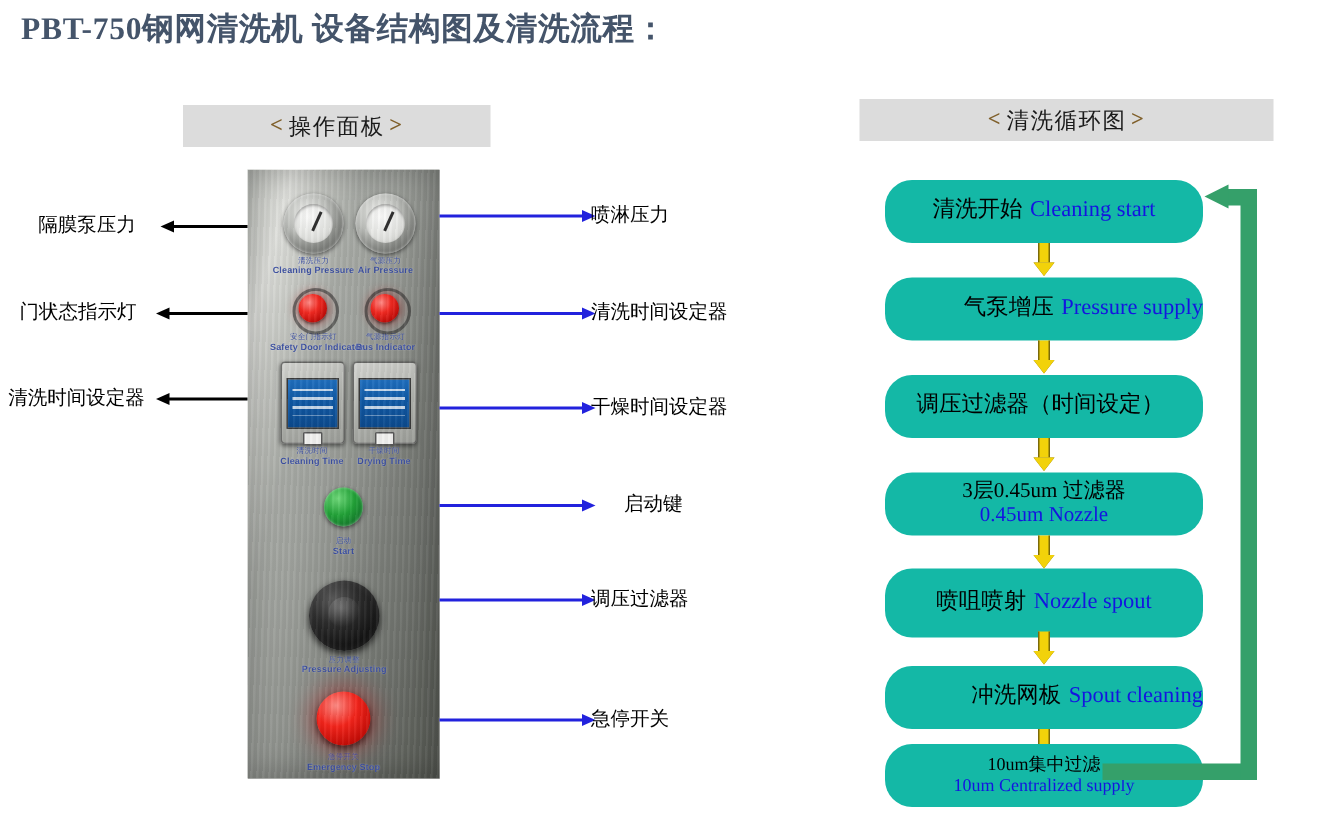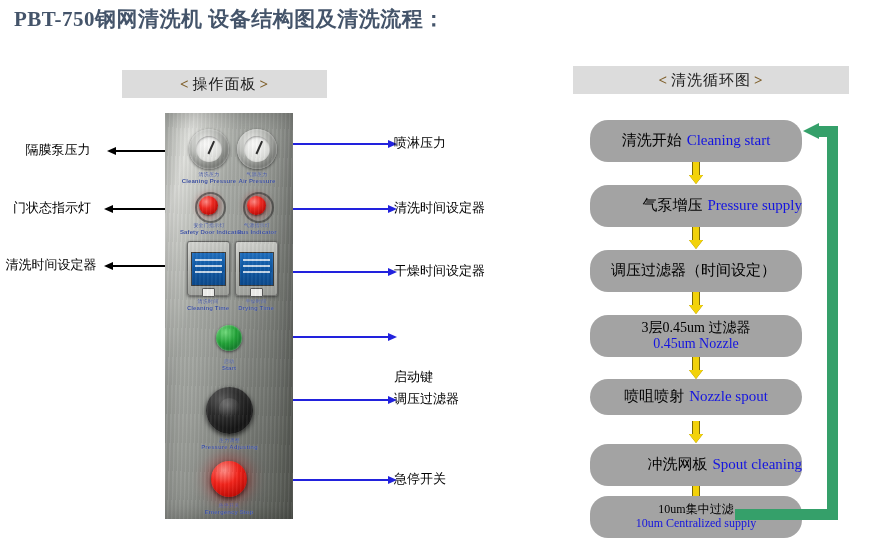--- a/index.html
+++ b/index.html
@@ -228,21 +228,21 @@
     border-top: 4.5px solid transparent;
     border-bottom: 4.5px solid transparent;
     border-left: 9px solid #2222dd;
   }
 
   
   .flow-box {
     position: absolute;
     left: 590px;
     width: 212px;
-    background: #a3a3a3;
+    background: #14b8a6;
     border-radius: 18px;
     display: flex;
     flex-direction: column;
     align-items: center;
     justify-content: center;
     font-family: "Liberation Serif", "DejaVu Serif", serif;
     color: #000000;
     text-align: center;
   }
   .flow-box .l1 { font-size: 15px; line-height: 1.15; }
@@ -453,21 +453,21 @@
 <div class="leader blue" style="left:293px; top:271px; width:95px;">
   <div class="line"></div>
   <div class="head"></div>
 </div>
 <div class="callout right" style="left:394px; top:264px;">干燥时间设定器</div>
 
 <div class="leader blue" style="left:293px; top:336px; width:95px;">
   <div class="line"></div>
   <div class="head"></div>
 </div>
-<div class="callout right" style="left:394px; top:329px;margin-top:41px;">启动键</div>
+<div class="callout right" style="left:416px; top:329px;">启动键</div>
 
 <div class="leader blue" style="left:293px; top:399px; width:95px;">
   <div class="line"></div>
   <div class="head"></div>
 </div>
 <div class="callout right" style="left:394px; top:392px;">调压过滤器</div>
 
 <div class="leader blue" style="left:293px; top:479px; width:95px;">
   <div class="line"></div>
   <div class="head"></div>
@@ -500,21 +500,21 @@
 
 <div class="flow-box two-line" id="flow-step-4" style="top:315px; height:42px;">
   <div class="l1">3层0.45um 过滤器</div>
   <div class="l2">0.45um Nozzle</div>
 </div>
 <div class="flow-arrow" style="top:357px; height:22px;">
   <div class="shaft" style="height:13px;"></div>
   <div class="tip"></div>
 </div>
 
-<div class="flow-box" id="flow-step-5" style="top:379px; height:36px;">
+<div class="flow-box" id="flow-step-5" style="top:379px; height:46px;">
   <div class="l1"><span class="cn-part">喷咀喷射</span><span class="en-part">Nozzle spout</span></div>
 </div>
 <div class="flow-arrow" style="top:421px; height:22px;">
   <div class="shaft" style="height:13px;"></div>
   <div class="tip"></div>
 </div>
 
 <div class="flow-box" id="flow-step-6" style="top:444px; height:42px;align-items:flex-end;">
   <div class="l1"><span class="cn-part">冲洗网板</span><span class="en-part">Spout cleaning</span></div>
 </div>

